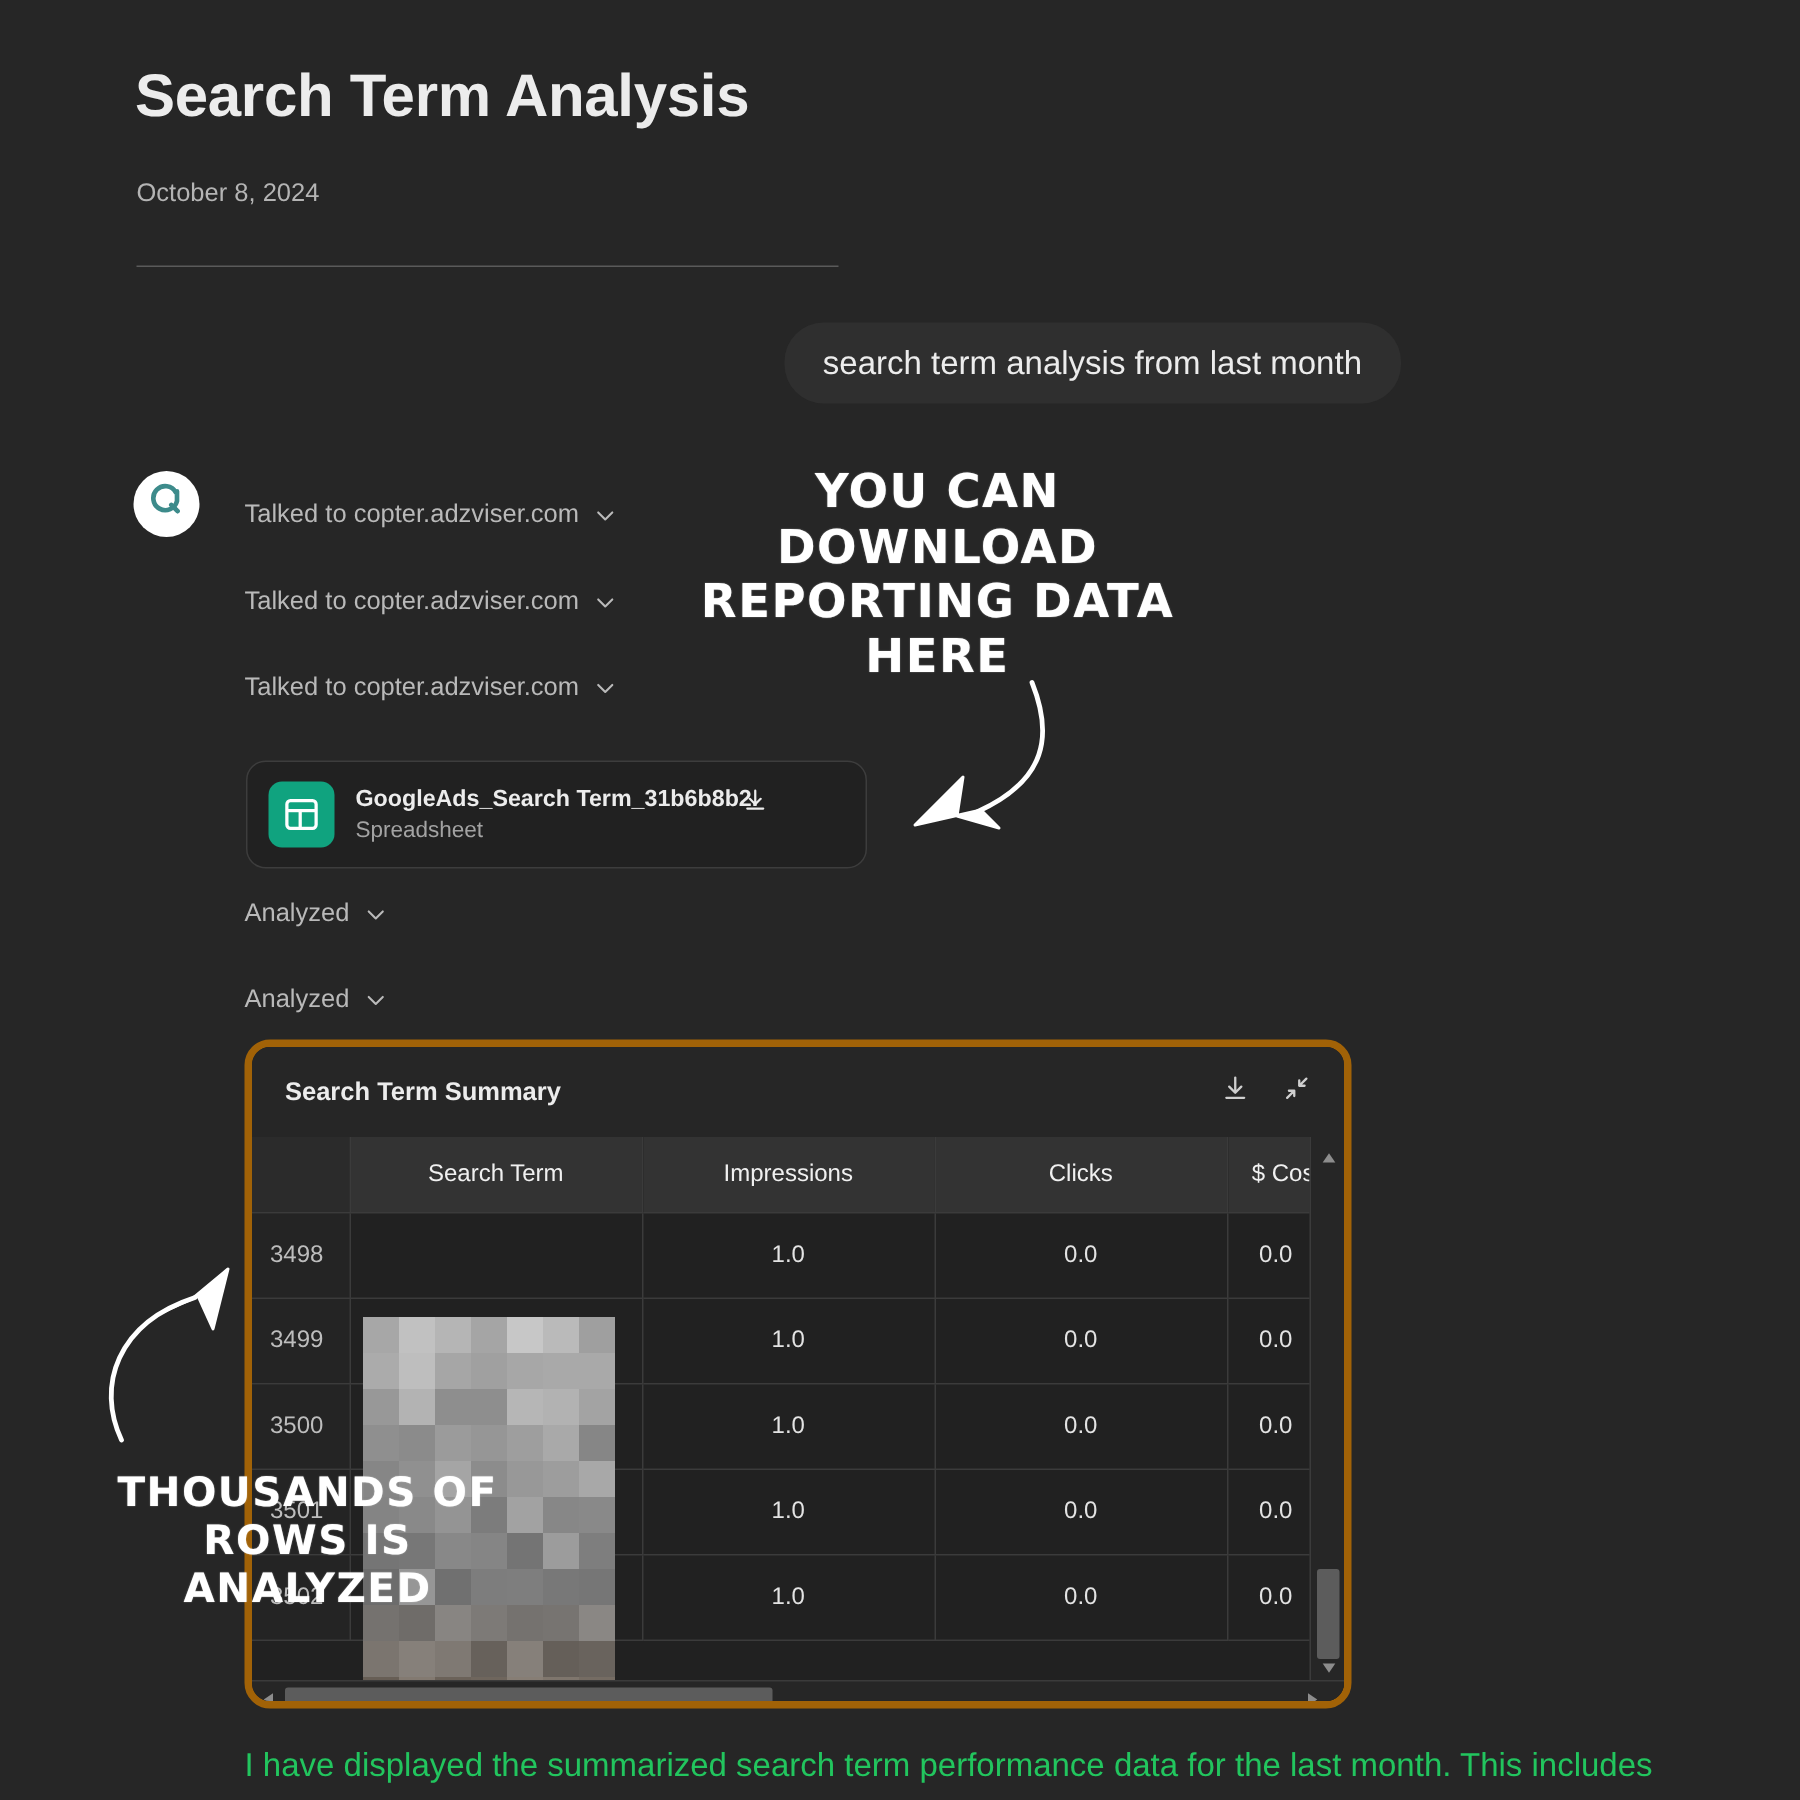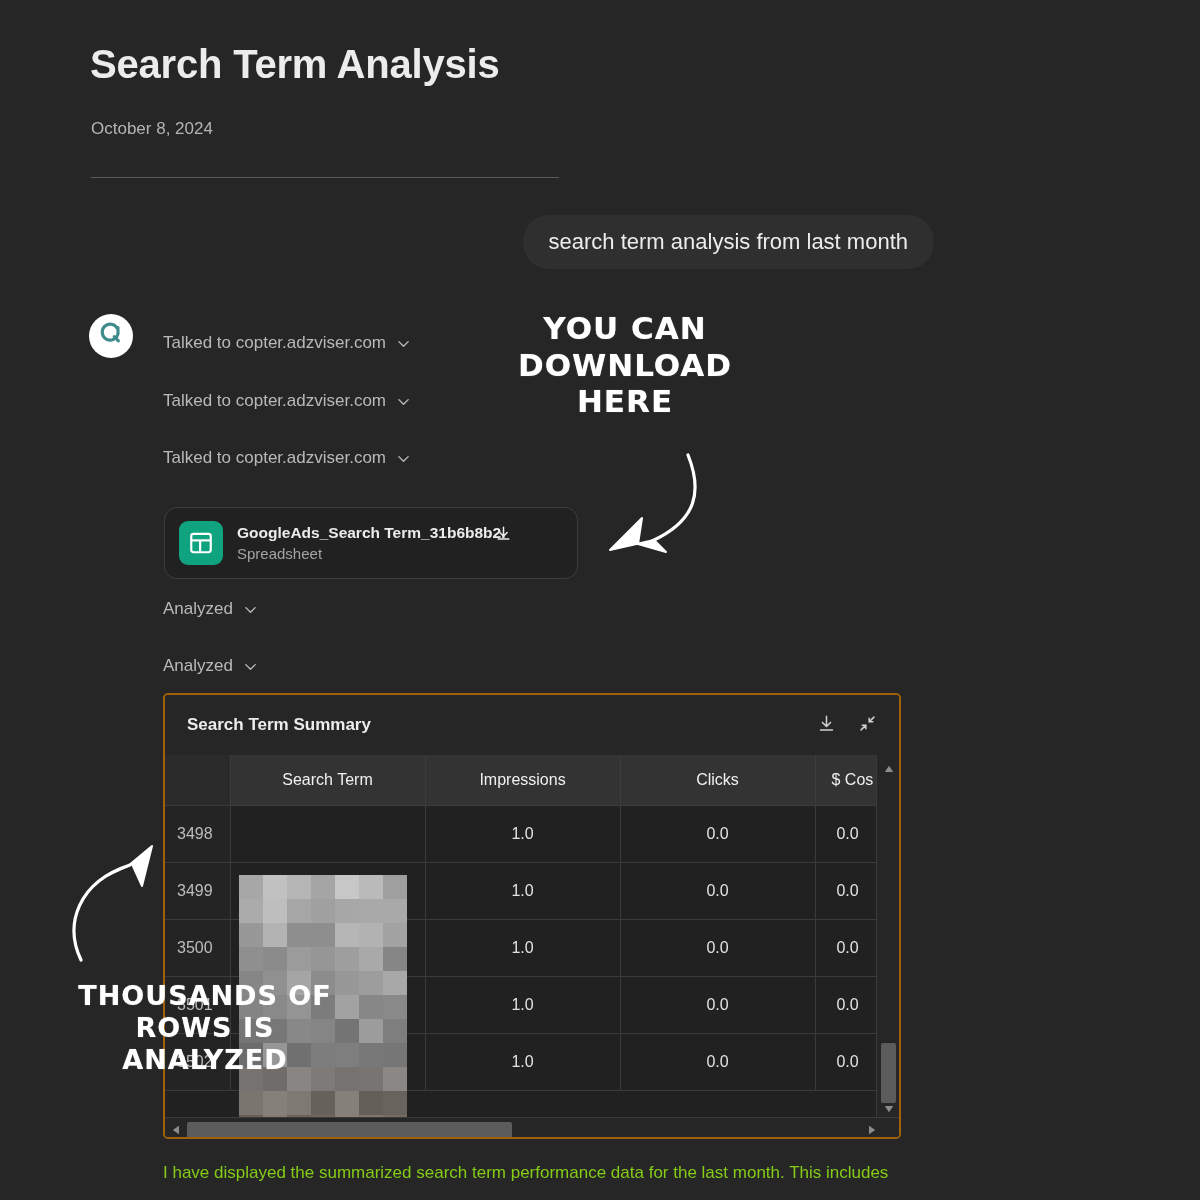--- a/index.html
+++ b/index.html
@@ -71,22 +71,22 @@
   }
   .attach-sub { font-size: 15px; color: #a3a3a3; }
   .dl-overlap {
     position: absolute; right: -7px; top: 1px; line-height: 0;
   }
 
   
   .table-card {
     position: absolute; left: 163px; top: 693px;
     width: 738px; height: 446px;
-    background: #212121; border: 2px solid #a16207;
-    border-radius: 5px; overflow: hidden;
+    background: #212121; border: 5px solid #a16207;
+    border-radius: 17px; overflow: hidden;
   }
   .tc-head {
     height: 60px; background: #262626;
     display: flex; align-items: center; padding: 0 22px;
   }
   .tc-title { font-size: 17px; font-weight: bold; color: #ececec; }
   .tc-actions { margin-left: auto; display: flex; align-items: center; gap: 22px; }
 
   .grid-wrap { position: relative; height: 386px; }
   table.grid { border-collapse: collapse; table-layout: fixed; width: 715px; }
@@ -132,21 +132,21 @@
   }
   .hsb .thumb { position: absolute; left: 22px; top: 4px; width: 325px;
     height: 16px; background: #5c5c5c; border-radius: 2px; }
   .hsb .arw { position: absolute; top: 3px; width: 18px; height: 18px;
     display: flex; align-items: center; justify-content: center; }
   .hsb .arw.lt { left: 2px; } .hsb .arw.rt { right: 22px; }
 
   
   .answer-text {
     position: absolute; left: 163px; top: 1160px;
-    width: 940px; font-size: 17px; color: #84cc16; line-height: 1.5;
+    width: 940px; font-size: 22px; color: #22c55e; line-height: 1.5;
   }
 
   
   .annot {
     position: absolute; color: #ffffff; font-weight: bold;
     font-family: "DejaVu Sans", sans-serif;
     text-transform: uppercase; letter-spacing: 1px;
     text-shadow: 0 0 1px rgba(255,255,255,0.5);
     pointer-events: none; line-height: 1.18;
   }
@@ -419,20 +419,21 @@
             </svg>
         </div>
       </div>
     </div>
   </div>
 
   <div class="answer-text">I have displayed the summarized search term performance data for the last month. This includes</div>
 
   <div class="annot annot-1">
     <div>You can download</div>
+    <div>reporting data</div>
     <div>here</div>
   </div>
   <svg class="arrow-svg" style="left:580px; top:440px;" width="140" height="130">
     <path d="M108 15 C 122 50, 118 80, 72 101" fill="none" stroke="#ffffff" stroke-width="3.2" stroke-linecap="round"></path>
     <path d="M74 100 L 30 110 L 62 78 L 58 104 L 86 112 Z" fill="#ffffff" stroke="#ffffff" stroke-width="2" stroke-linejoin="round"></path>
   </svg>
 
   <div class="annot annot-2">
     <div>Thousands of</div>
     <div>rows is</div>

